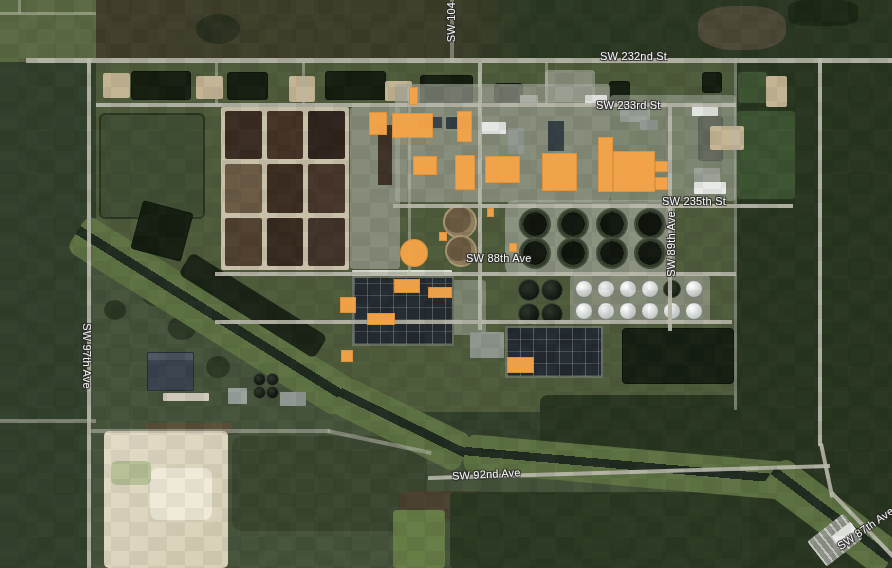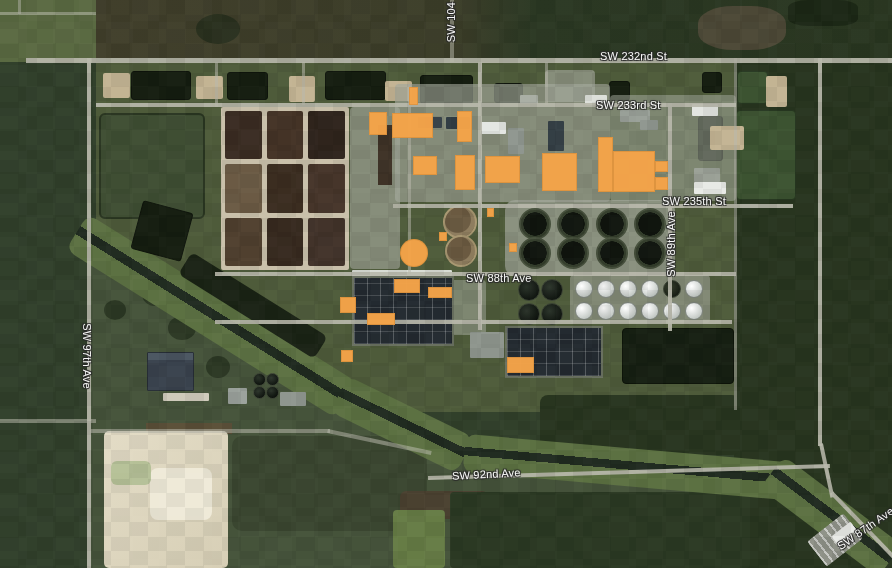--- a/index.html
+++ b/index.html
@@ -252,19 +252,19 @@
       <div class="hl" style="left: 367px; top: 313px; width: 28px; height: 12px; pointer-events: auto;"></div>
       <div class="hl" style="left: 507px; top: 357px; width: 27px; height: 16px; pointer-events: auto;"></div>
       <div class="hl" style="left: 341px; top: 350px; width: 12px; height: 12px; pointer-events: auto;"></div>
       <div class="hl circ" style="left: 400px; top: 239px; width: 28px; height: 28px; pointer-events: auto;"></div>
     </div>
 
   <div class="lbl" style="left:426px;top:16px;width:50px;text-align:center;"><span class="vert-up" style="display:inline-block;">SW 104</span></div>
   <div class="lbl" style="left:600px;top:50px;">SW 232nd St</div>
   <div class="lbl" style="left:596px;top:99px;">SW 233rd St</div>
   <div class="lbl" style="left:662px;top:195px;">SW 235th St</div>
-  <div class="lbl" style="left:466px;top:272px;text-align:center;">SW 88th Ave</div>
+  <div class="lbl" style="left:466px;top:252px;text-align:center;">SW 88th Ave</div>
   <div class="lbl" style="left:626px;top:238px;width:90px;text-align:center;"><span class="vert-up" style="display:inline-block;">SW 89th Ave</span></div>
   <div class="lbl" style="left:42px;top:350px;width:90px;text-align:center;"><span class="vert-down" style="display:inline-block;">SW 97th Ave</span></div>
   <div class="lbl" style="left:452px;top:468px;transform:rotate(-3deg);">SW 92nd Ave</div>
   <div class="lbl" style="left:842px;top:540px;transform:rotate(-35deg);transform-origin:left bottom;">SW 87th Ave</div>
 
 </div>
 
 </body></html>

